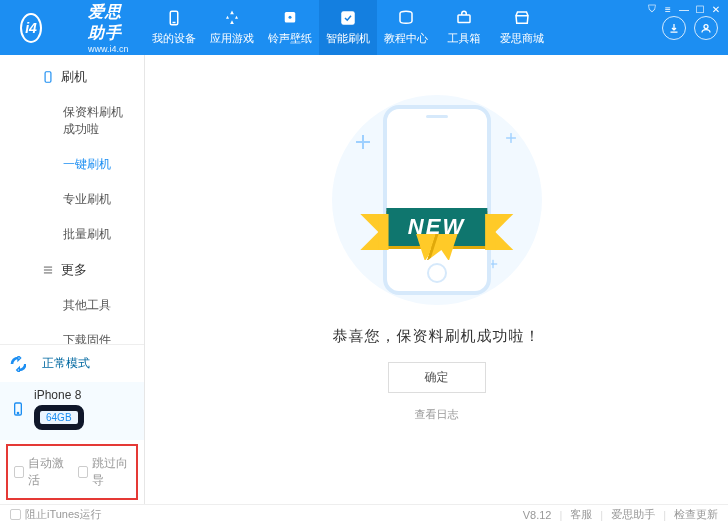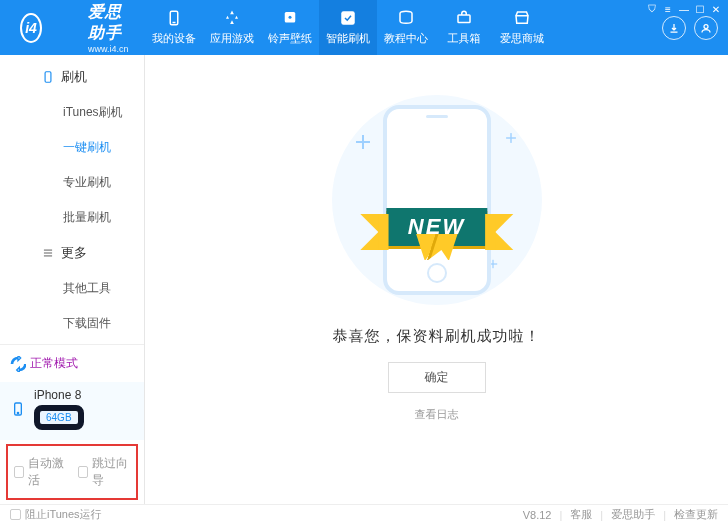--- a/index.html
+++ b/index.html
@@ -22,21 +22,21 @@
     .ring { width: 24px; height: 24px; border: 1.5px solid rgba(255,255,255,.8); border-radius: 50%; display: flex; align-items: center; justify-content: center; cursor: pointer; }
 
     .body { display: flex; height: calc(100% - 55px - 20px); }
     .sidebar { width: 145px; border-right: 1px solid #e6e6e6; display: flex; flex-direction: column; background: #fff; position: relative; }
     .side-scroll { flex: 1; overflow: hidden; padding-top: 4px; margin-left: 29px; }
     .sgroup-h { display: flex; align-items: center; gap: 6px; padding: 9px 12px; color: #333; font-size: 13px; }
     .sgroup-h .sicon { width: 14px; height: 14px; color: #1c8ef2; display:flex; align-items:center; justify-content:center; }
     .sitem { padding: 9px 10px 9px 34px; color: #555; font-size: 12px; cursor: pointer; }
     .sitem.active { color: #1c8ef2; }
 
-    .mode-box { border-top: 1px solid #eee; padding: 10px; display:flex; align-items:center; gap:4px; color:#a21caf; }
+    .mode-box { border-top: 1px solid #eee; padding: 10px; display:flex; align-items:center; gap:16px; color:#0369a1; }
     .mode-box .sicon { width:16px; height:16px; color:#1c8ef2; display:flex; align-items:center; justify-content:center; }
     .device-box { padding: 6px 10px 10px 10px; display:flex; align-items:center; gap:8px; background:#f5fbff; }
     .device-box .sicon { width:16px; height:16px; color:#1c8ef2; display:flex; align-items:center; justify-content:center; }
     .devinfo .name { color:#333; font-size:12px; font-weight:500; }
     .badge { display:inline-block; margin-top:3px; padding:1px 6px; font-size:10px; color:#1c8ef2; border:6px solid #0f172a; border-radius:8px; background:#eaf5ff; }
 
     .opt-row { border: 2px solid #e53935; margin: 4px 6px; padding: 9px 6px; display:flex; gap:12px; color:#999; font-size:12px; }
     .chk { display:flex; align-items:center; gap:4px; cursor:pointer; }
     .chk .box { width:12px; height:12px; border:1px solid #ccc; border-radius:2px; }
 
@@ -168,21 +168,21 @@
   <div class="sidebar">
     <div class="side-scroll">
       <div class="sgroup-h">
         <span class="sicon">
             <svg width="14" height="14" viewBox="0 0 24 24" fill="none" stroke="currentColor" stroke-width="2">
               <rect x="7" y="3" width="10" height="18" rx="2"></rect>
             </svg>
           </span>
         <span>刷机</span>
       </div>
-      <div class="sitem">iTunes刷机</div>
+      <div class="sitem">保资料刷机成功啦</div>
       <div class="sitem active">一键刷机</div>
       <div class="sitem">专业刷机</div>
       <div class="sitem">批量刷机</div>
 
       <div class="sgroup-h">
         <span class="sicon">
             <svg width="14" height="14" viewBox="0 0 24 24" fill="none" stroke="#777" stroke-width="2">
               <line x1="5" y1="7" x2="19" y2="7"></line>
               <line x1="5" y1="12" x2="19" y2="12"></line>
               <line x1="5" y1="17" x2="19" y2="17"></line>

